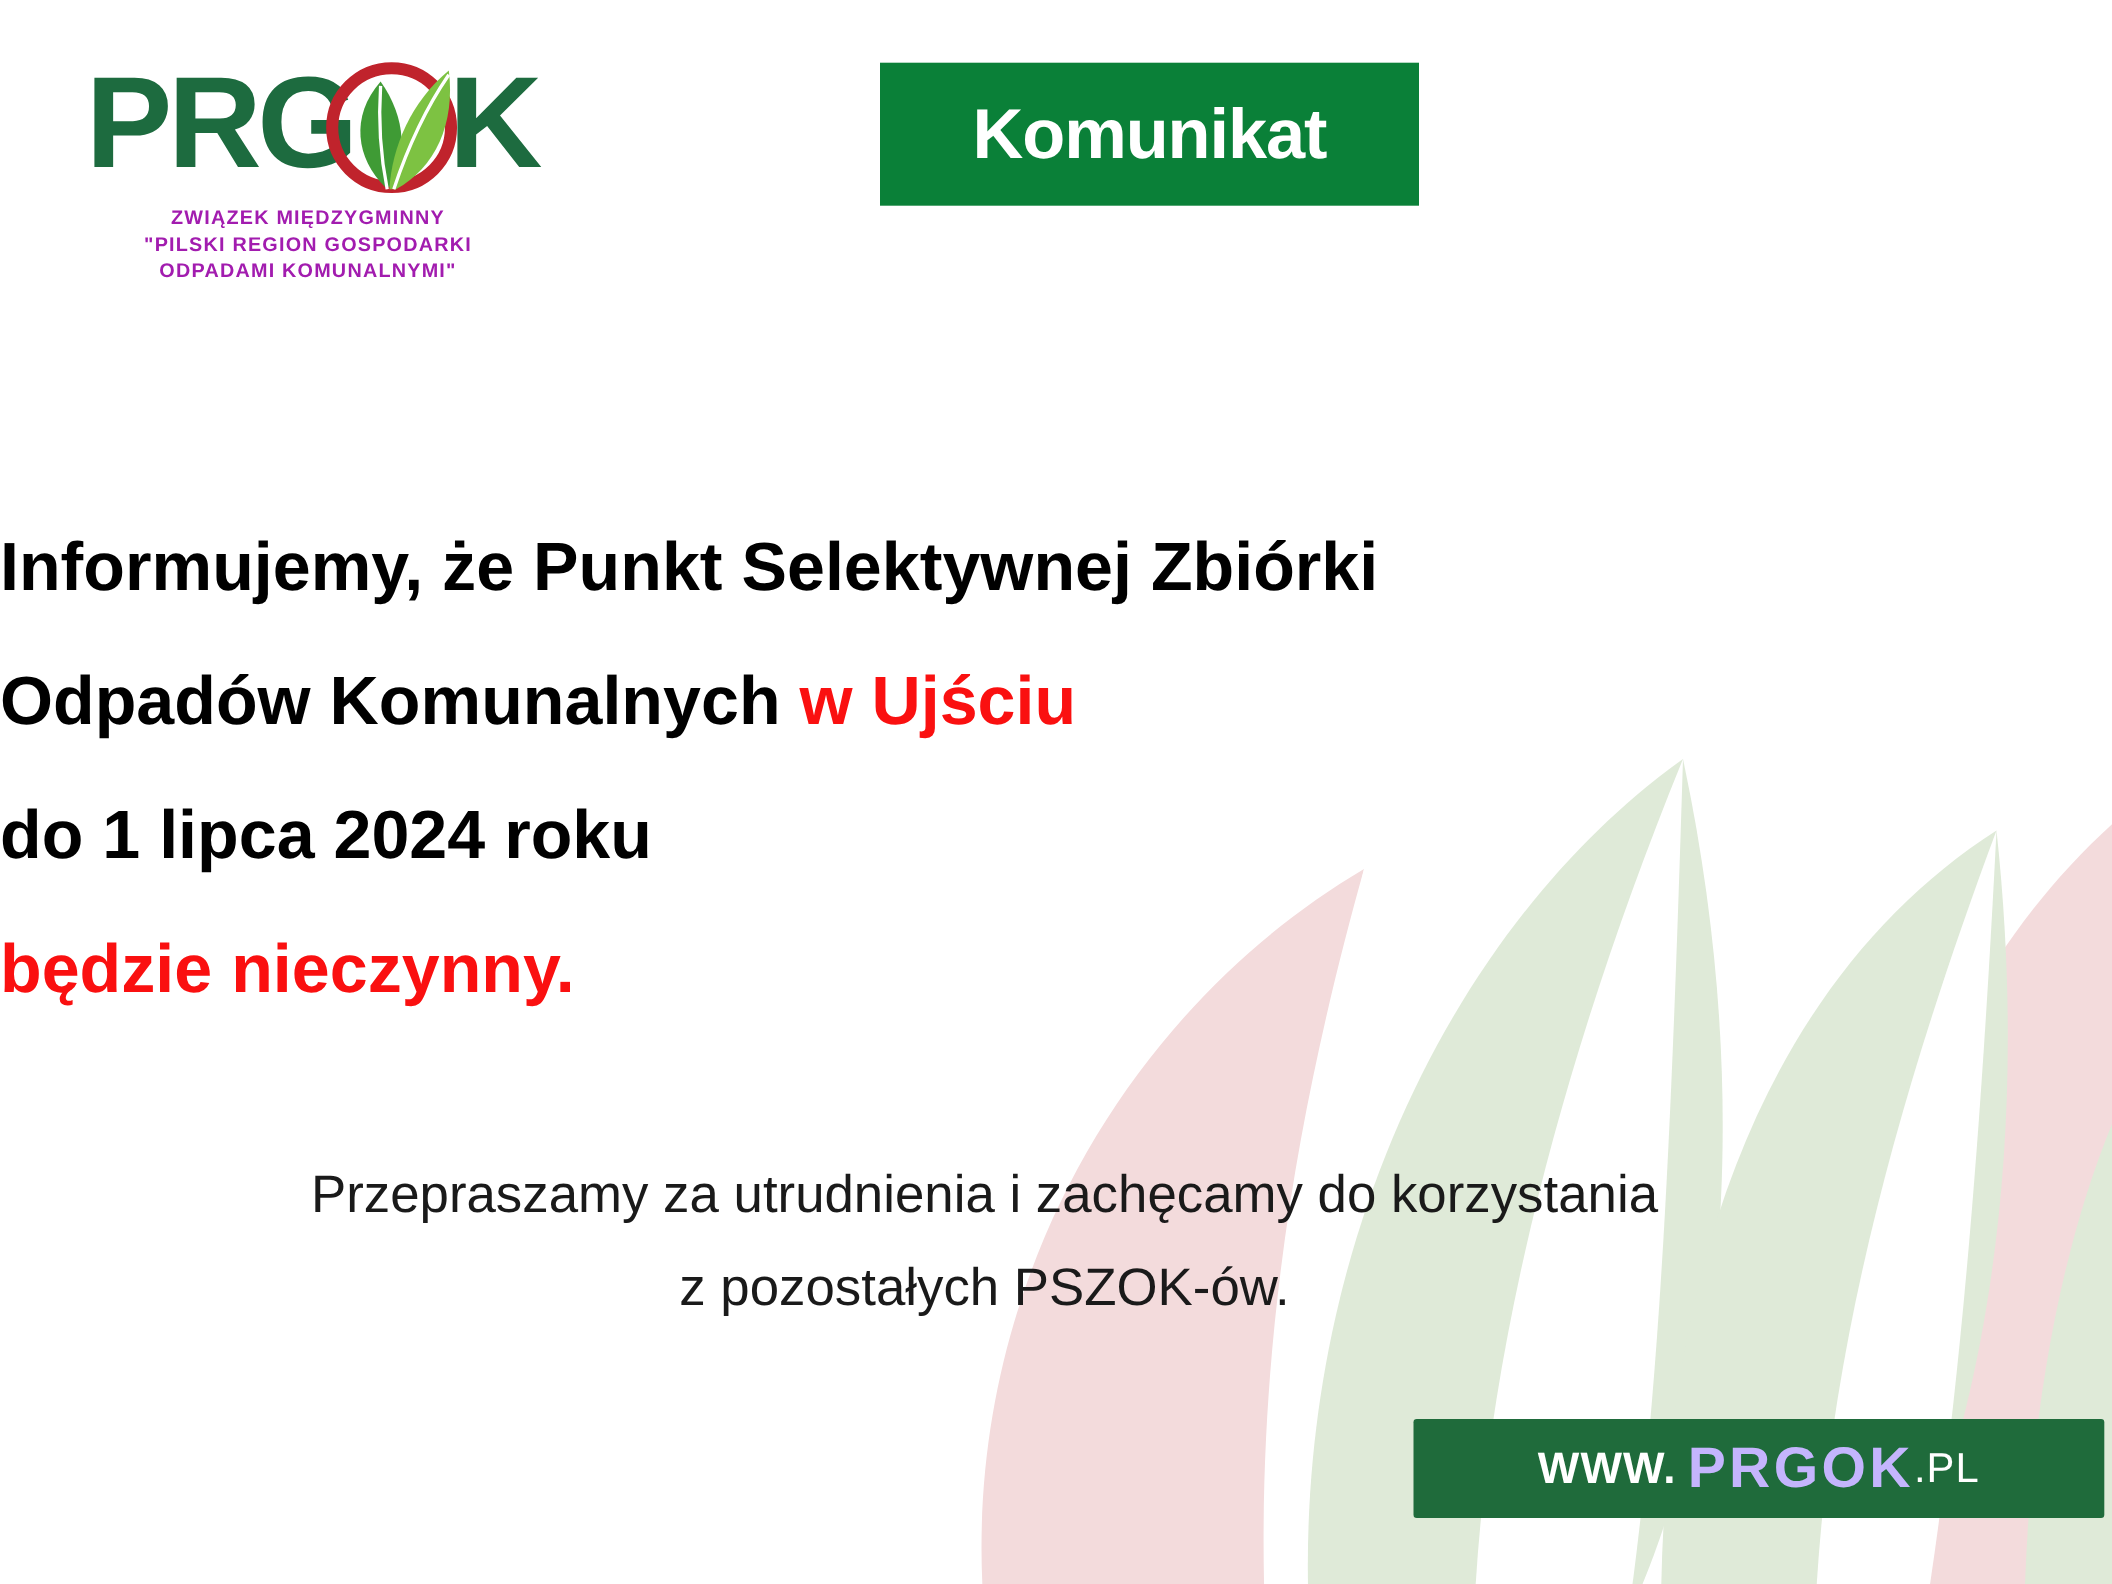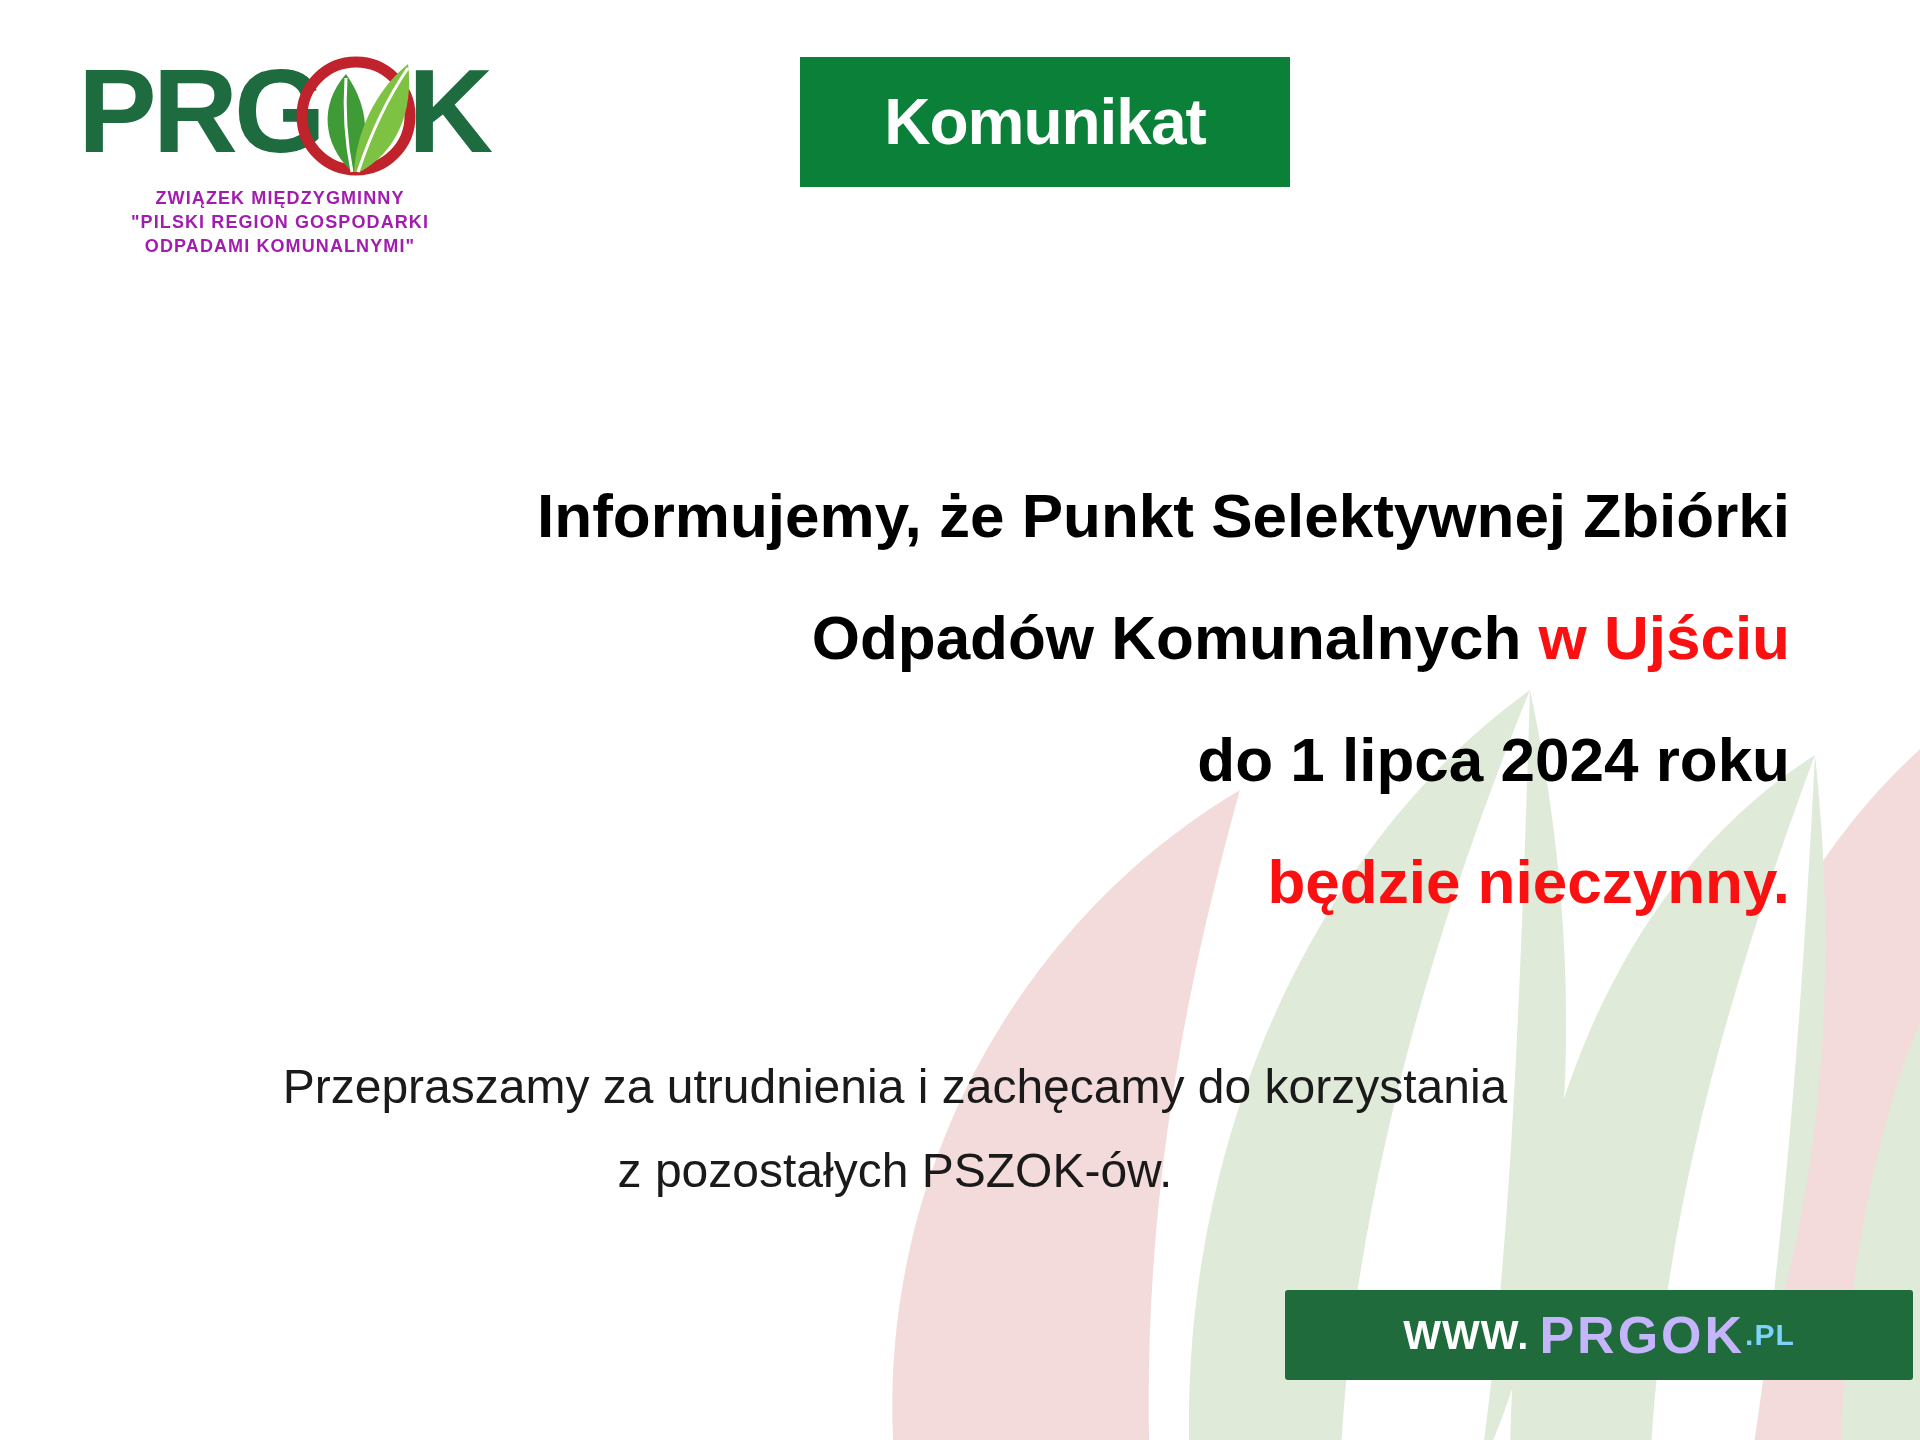--- a/index.html
+++ b/index.html
@@ -31,21 +31,21 @@
   .banner{
     position:absolute;left:800px;top:57px;width:490px;height:130px;
     background:#0a8038;display:flex;align-items:center;justify-content:center;z-index:3;
   }
   .banner span{
     color:#ffffff;font-weight:700;font-size:64px;line-height:82px;
     letter-spacing:-1px;font-family:"Liberation Sans", sans-serif;
   }
 
   
-  .message{position:absolute;left:0;top:455px;width:1790px;text-align:right;z-index:3;}
+  .message{position:absolute;left:0;top:455px;width:1790px;text-align:left;z-index:3;}
   .message .ln{
     font-family:"Liberation Sans", sans-serif;
     font-weight:700;font-size:62px;line-height:122px;color:#000000;
     white-space:nowrap;
   }
   .red{color:#fa1010;}
 
   
   .note{position:absolute;left:0;top:1045px;width:1790px;text-align:center;z-index:3;}
   .note div{
@@ -60,21 +60,21 @@
   }
   .badge .www{
     color:#ffffff;font-weight:700;font-size:40px;letter-spacing:1px;
     font-family:"Liberation Sans", sans-serif;
   }
   .badge .brand{
     color:#c4b5fd;font-weight:700;font-size:52px;letter-spacing:3px;
     font-family:"Liberation Sans", sans-serif;margin-left:10px;
   }
   .badge .tld{
-    color:#7dd3fc;font-weight:700;font-size:30px;letter-spacing:1px;
+    color:#ffffff;font-weight:400;font-size:38px;letter-spacing:1px;
     font-family:"Liberation Sans", sans-serif;
   }
 </style>
 </head>
 <body>
 
 <div class="page">
 
   <div class="wm">
     <svg width="1240" height="930" viewBox="0 0 1240 930" xmlns="http://www.w3.org/2000/svg">

